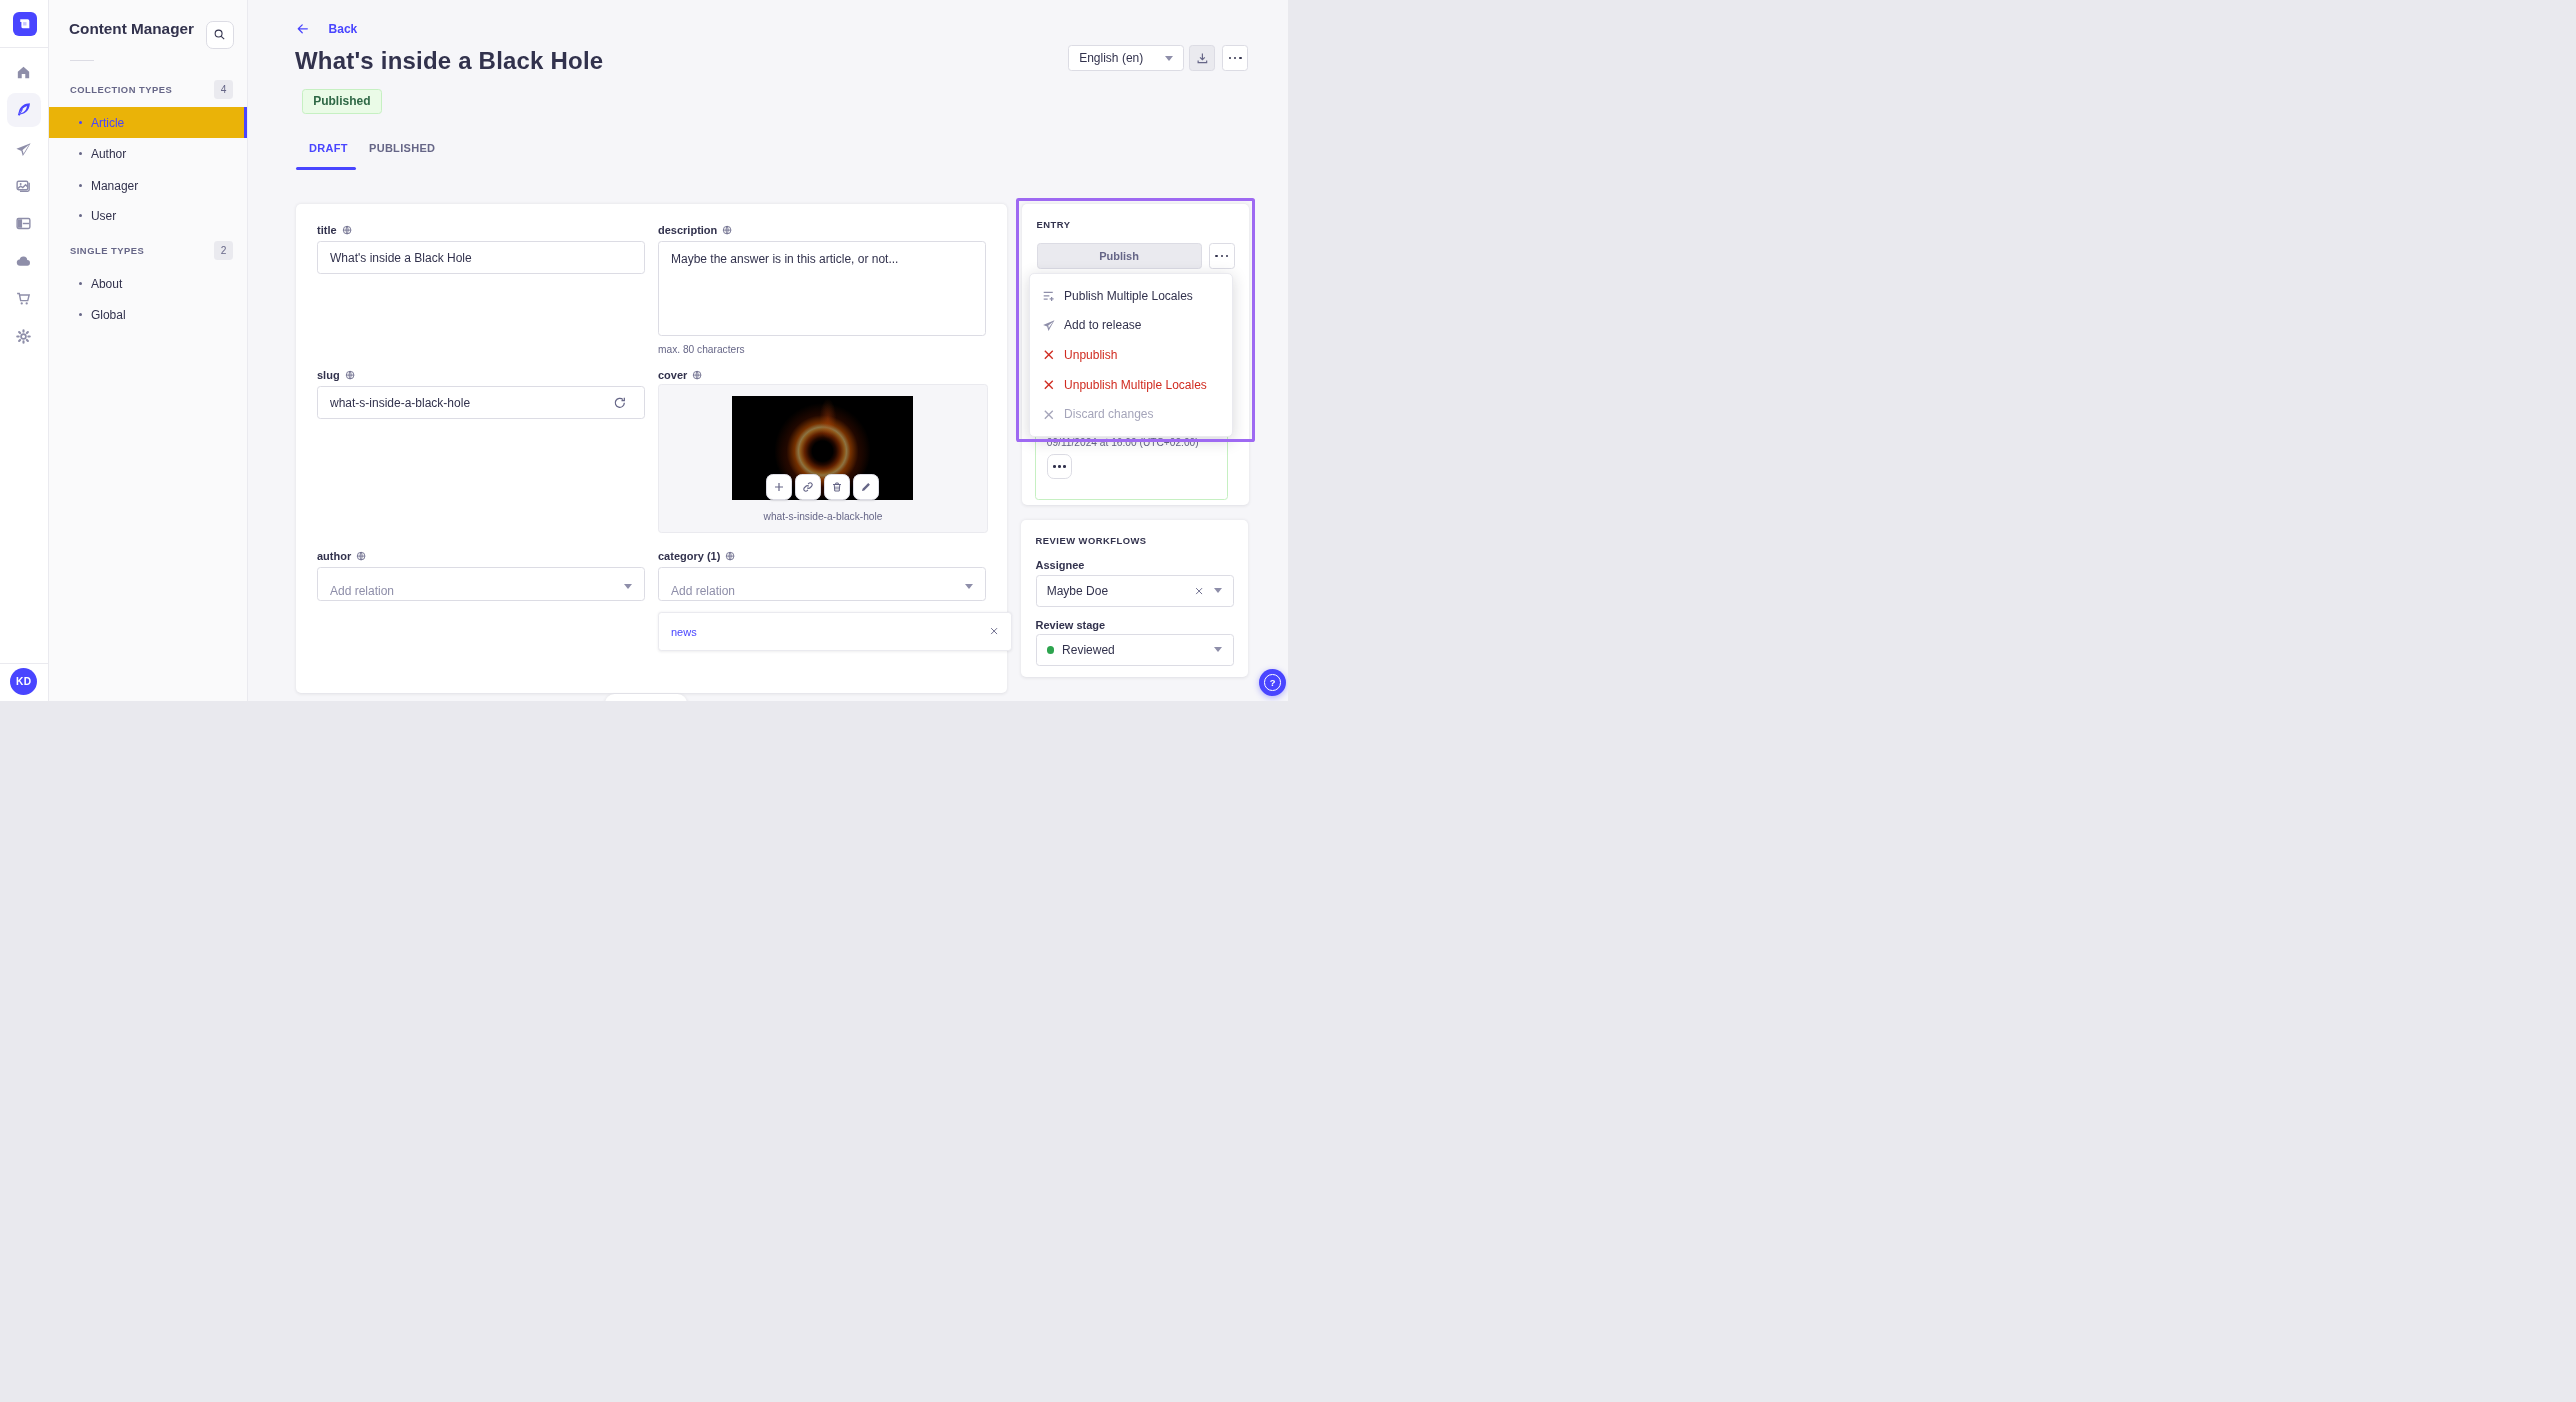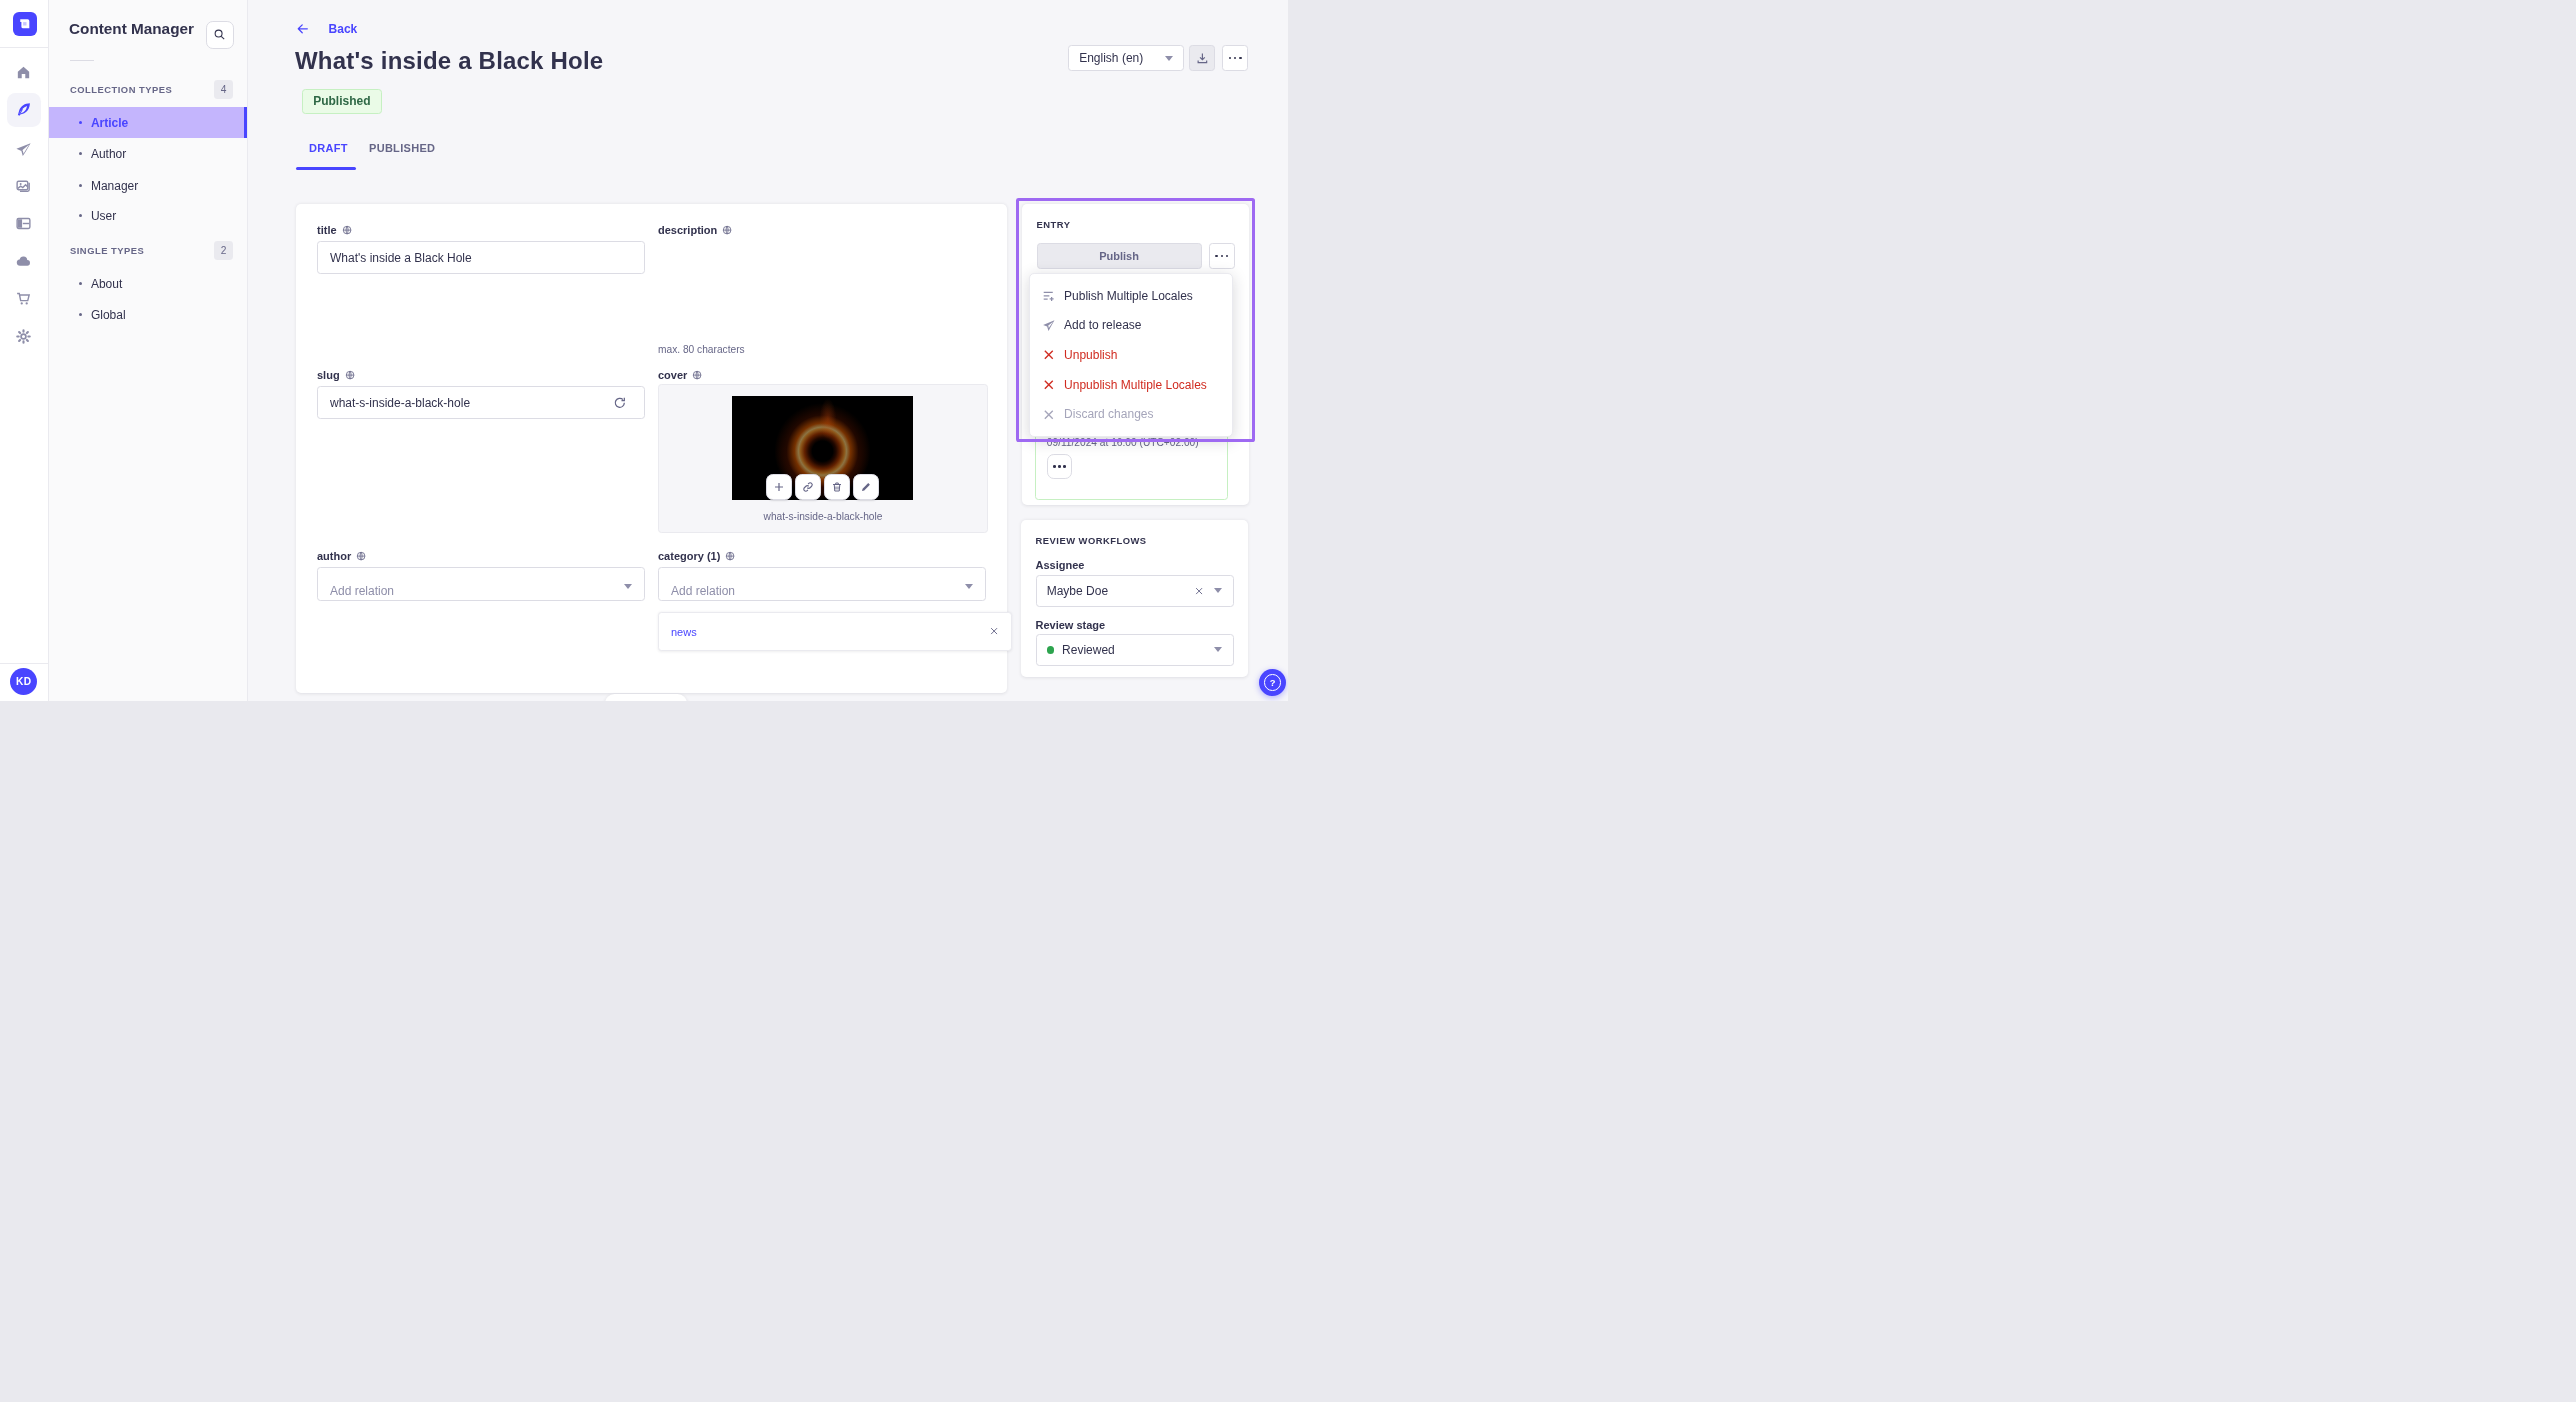--- a/index.html
+++ b/index.html
@@ -22,21 +22,21 @@
   .subnav{left:48px;top:0;width:199px;height:701px;background:#fafafb;border-right:0.9px solid #eaeaef;z-index:4;}
   .subnav-title{left:21px;top:19.6px;font-size:15.3px;font-weight:bold;color:#32324d;}
   .search-btn{left:158px;top:21px;width:25.6px;height:25.6px;border-radius:6.8px;background:#fff;border:0.9px solid #dcdce4;
               display:flex;align-items:center;justify-content:center;color:#32324d;}
   .subnav-div{left:22px;top:60px;width:24px;height:0.9px;background:#dcdce4;}
   .sec-label{left:22px;font-size:9.4px;font-weight:bold;letter-spacing:0.5px;color:#666687;}
   .sec-badge{left:166px;width:19px;height:19px;border-radius:3.4px;background:#eaeaef;color:#666687;
              font-size:10.2px;display:flex;align-items:center;justify-content:center;}
   .nav-item{left:0;width:199px;height:31px;display:flex;align-items:center;font-size:12px;color:#32324d;}
   .nav-item .dot{width:3.4px;height:3.4px;border-radius:50%;background:#666687;margin:0 8.5px 0 31px;}
-  .nav-item.active{background:#c4b5fd;color:#4945ff;font-weight:bold;}
+  .nav-item.active{background:#eab308;color:#4945ff;font-weight:normal;}
   .nav-item.active .dot{background:#4945ff;}
   .nav-item.active .bar{position:absolute;right:0;top:0;width:2.6px;height:31px;background:#4945ff;}
 
   
   .back{left:296px;top:22px;display:flex;align-items:center;gap:19px;color:#4945ff;font-size:12px;font-weight:600;}
   .page-title{left:295px;top:47px;font-size:24px;font-weight:bold;color:#32324d;letter-spacing:0.2px;}
   .status-badge{left:302px;top:89px;padding:4.3px 10.2px;border-radius:3.4px;background:#eafbe7;border:0.9px solid #c6f0c2;
                 color:#2f6846;font-size:12px;font-weight:600;}
   .lang-select{left:1068px;top:45px;width:116px;height:26.4px;background:#fff;border:0.9px solid #dcdce4;border-radius:3.4px;
                display:flex;align-items:center;box-sizing:border-box;padding:0 10.2px;font-size:12px;color:#32324d;}
@@ -271,20 +271,21 @@
     </div>
     <input class="abs tbox" style="left: 21px; top: 37px; width: 328px; height: 33px;" readonly="" value="What's inside a Black Hole">
 
     <div class="abs f-label" style="left:362px;top:20.4px">
       <span>description</span>
       <svg class="globe" width="10.2" height="10.2" viewBox="0 0 24 24">
           <circle cx="12" cy="12" r="9" fill="none" stroke="currentColor" stroke-width="2"></circle>
           <path d="M3 12h18M12 3c3.2 4 3.2 14 0 18M12 3c-3.2 4-3.2 14 0 18" fill="none" stroke="currentColor" stroke-width="2"></path>
         </svg>
     </div>
+    <textarea class="abs tbox" style="left: 362px; top: 37px; width: 328px; height: 95px;" readonly="">Maybe the answer is in this article, or not...</textarea>
     <div class="abs hint" style="left:362px;top:140px">max. 80 characters</div>
 
     <div class="abs f-label" style="left:21px;top:165px">
       <span>slug</span>
       <svg class="globe" width="10.2" height="10.2" viewBox="0 0 24 24">
           <circle cx="12" cy="12" r="9" fill="none" stroke="currentColor" stroke-width="2"></circle>
           <path d="M3 12h18M12 3c3.2 4 3.2 14 0 18M12 3c-3.2 4-3.2 14 0 18" fill="none" stroke="currentColor" stroke-width="2"></path>
         </svg>
     </div>
     <input class="abs tbox" style="left: 21px; top: 182px; width: 328px; height: 33px;" readonly="" value="what-s-inside-a-black-hole">

